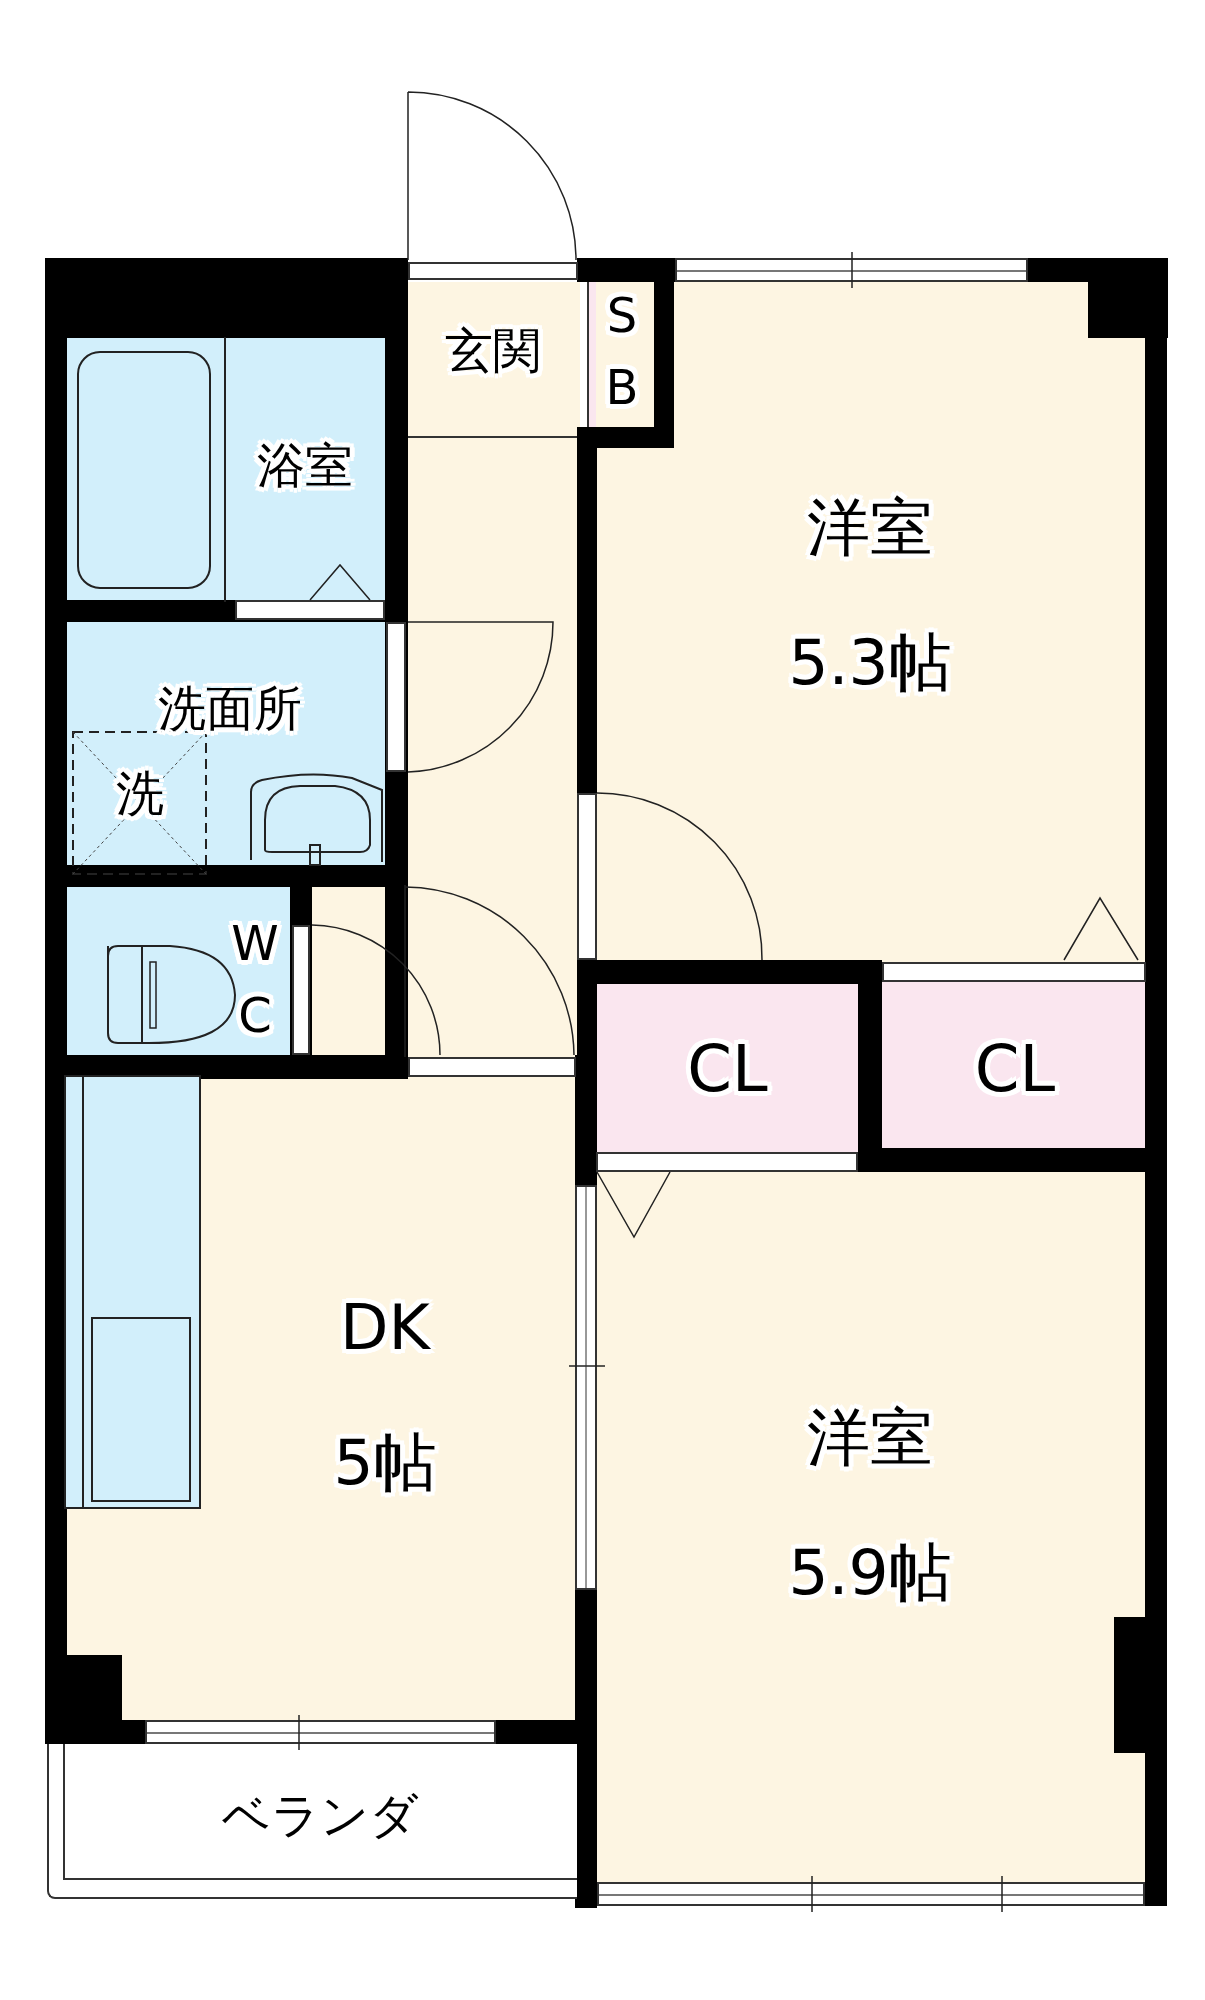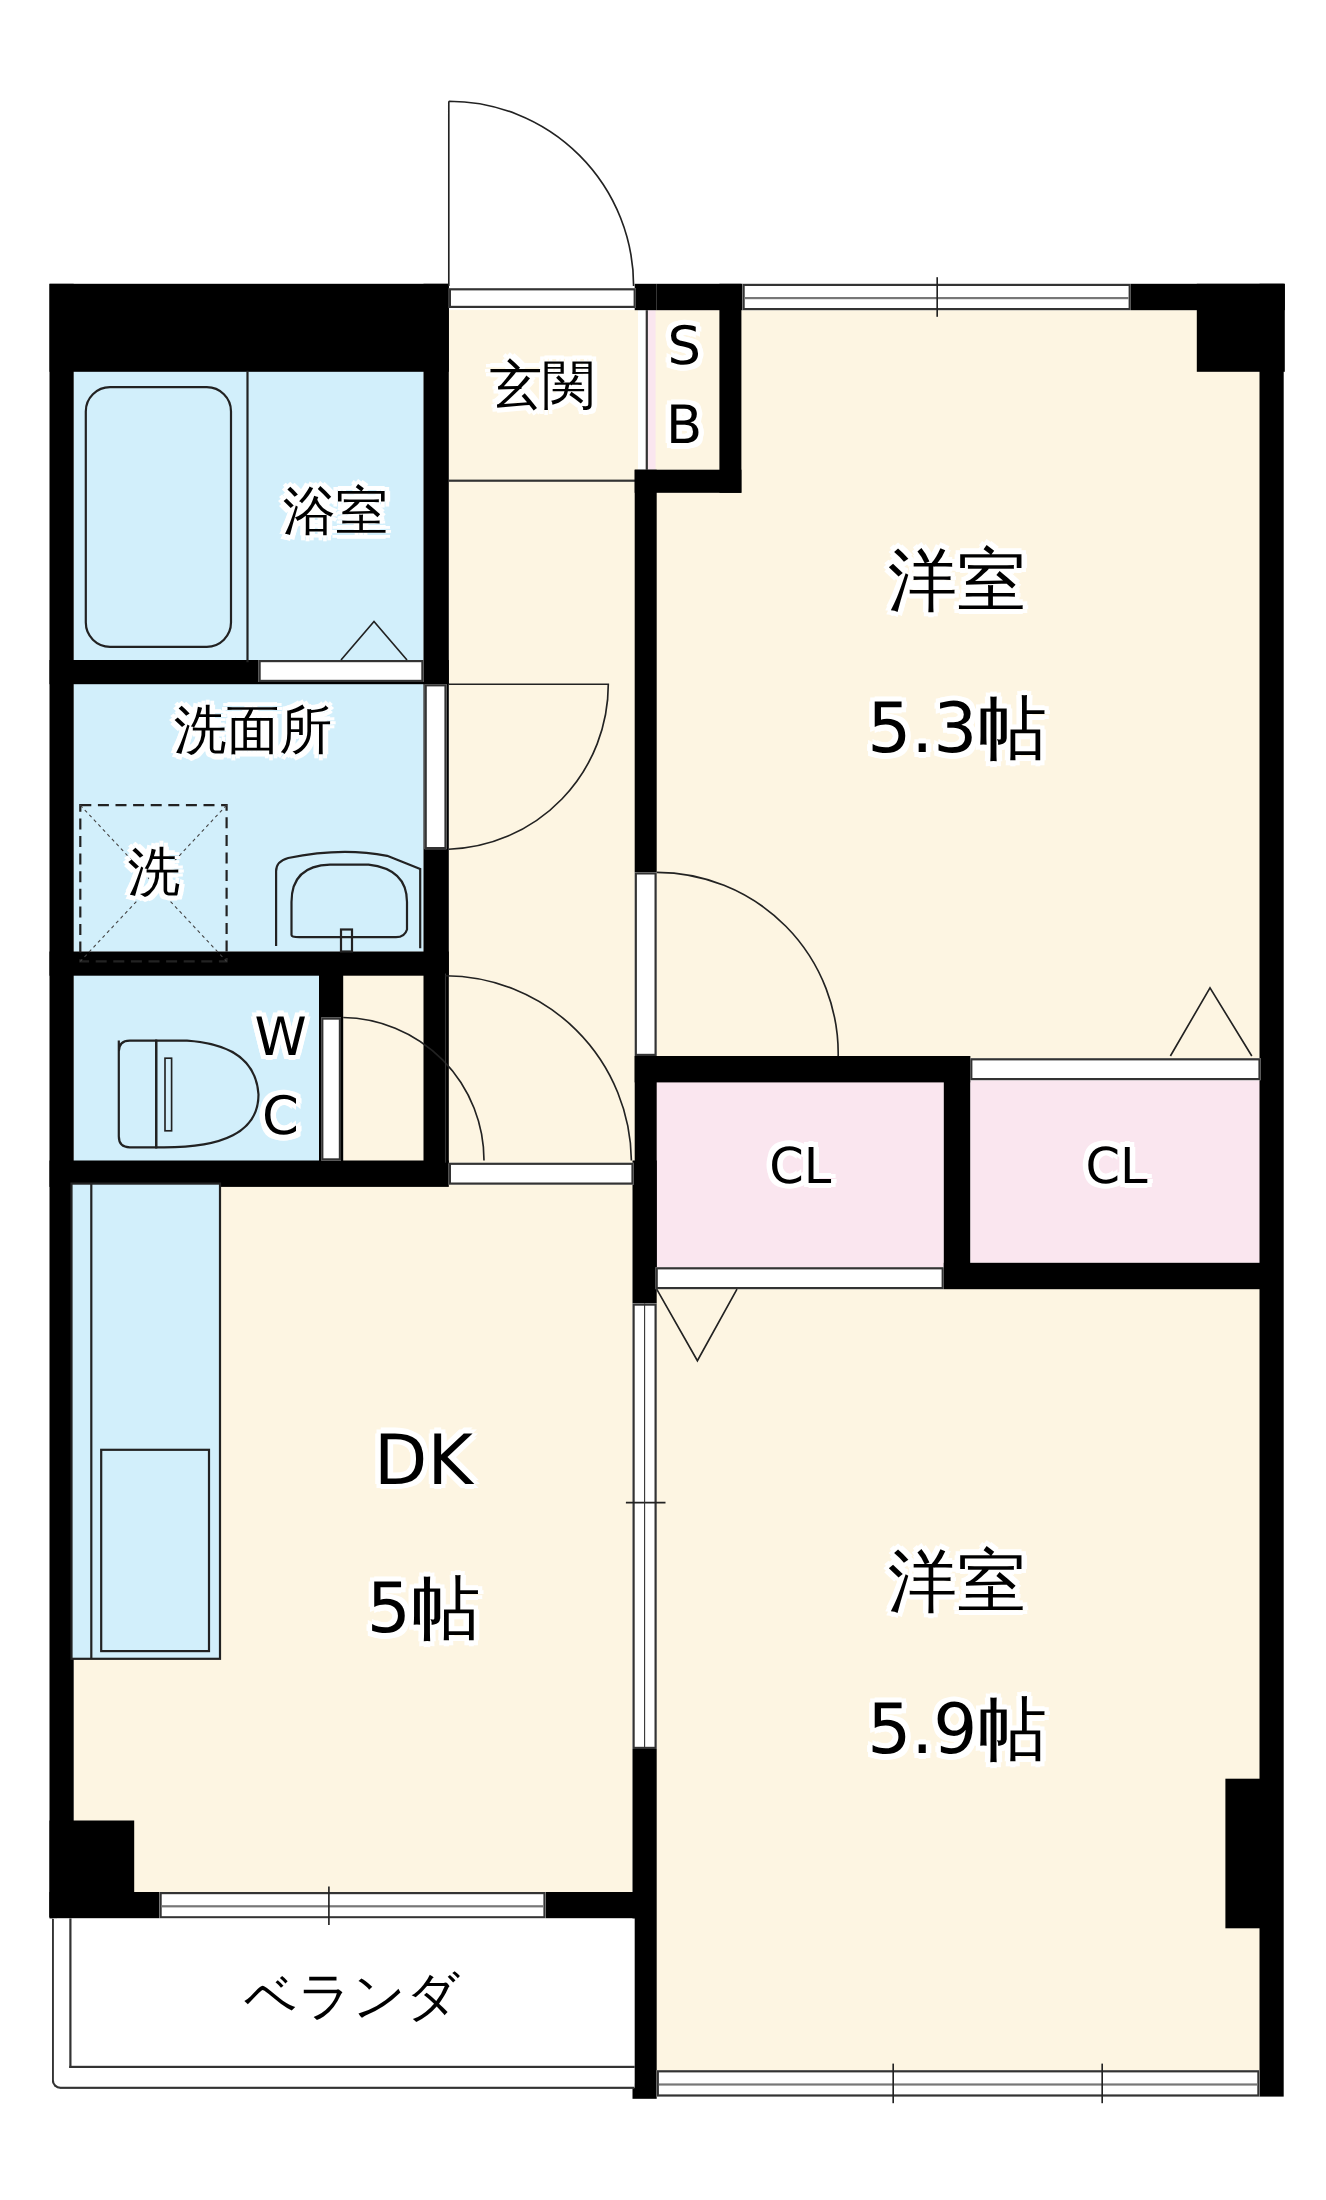--- a/index.html
+++ b/index.html
@@ -10,21 +10,21 @@
   .wet{background:#d2effb;}
   .pink{background:#fae6ef;}
   .white{background:#fff;}
   .label{position:absolute;color:#000;text-align:center;font-weight:500;
          text-shadow:
            -4px -4px 0 #fff, 4px -4px 0 #fff, -4px 4px 0 #fff, 4px 4px 0 #fff,
            0 -5px 0 #fff, 0 5px 0 #fff, -5px 0 0 #fff, 5px 0 0 #fff,
            -3px 0 0 #fff, 3px 0 0 #fff;
          line-height:1.05;white-space:nowrap;}
   .label.big{font-size:63px;}
-  .label.mid{font-size:45px;}
+  .label.mid{font-size:64px;}
   .label.small{font-size:48px;}
   .window{background:#fff;border:2px solid #333;}
   .window::after{content:"";position:absolute;left:0;right:0;top:50%;border-top:2px solid #777;}
   svg{position:absolute;overflow:visible;}
 </style>
 </head>
 <body>
 
 <div class="abs floor" style="left:408px;top:282px;width:170px;height:800px;"></div>
 <div class="abs floor" style="left:408px;top:282px;width:172px;height:156px;border-bottom:2px solid #333;"></div>
@@ -147,21 +147,21 @@
   <line x1="299" y1="1715" x2="299" y2="1750" stroke="#222" stroke-width="1.5"></line>
   <line x1="1002" y1="1876" x2="1002" y2="1912" stroke="#222" stroke-width="1.5"></line>
   <line x1="812" y1="1876" x2="812" y2="1912" stroke="#222" stroke-width="1.5"></line>
 </svg>
 
 <div class="label small" style="left:418px;top:325px;width:150px;">玄関</div>
 <div class="label small" style="left:590px;top:290px;width:64px;">S</div>
 <div class="label small" style="left:590px;top:362px;width:64px;">B</div>
 
 <div class="label small" style="left:225px;top:440px;width:160px;">浴室</div>
-<div class="label small" style="left:90px;top:639px;width:280px;">洗面所</div>
+<div class="label small" style="left:90px;top:683px;width:280px;">洗面所</div>
 <div class="label small" style="left:90px;top:768px;width:100px;">洗</div>
 
 <div class="label small" style="left:225px;top:918px;width:60px;">W</div>
 <div class="label small" style="left:225px;top:990px;width:60px;">C</div>
 
 <div class="label big" style="left:700px;top:495px;width:340px;">洋室</div>
 <div class="label big" style="left:690px;top:630px;width:360px;">5.3帖</div>
 
 <div class="label mid" style="left:600px;top:1036px;width:255px;">CL</div>
 <div class="label mid" style="left:886px;top:1036px;width:258px;">CL</div>

